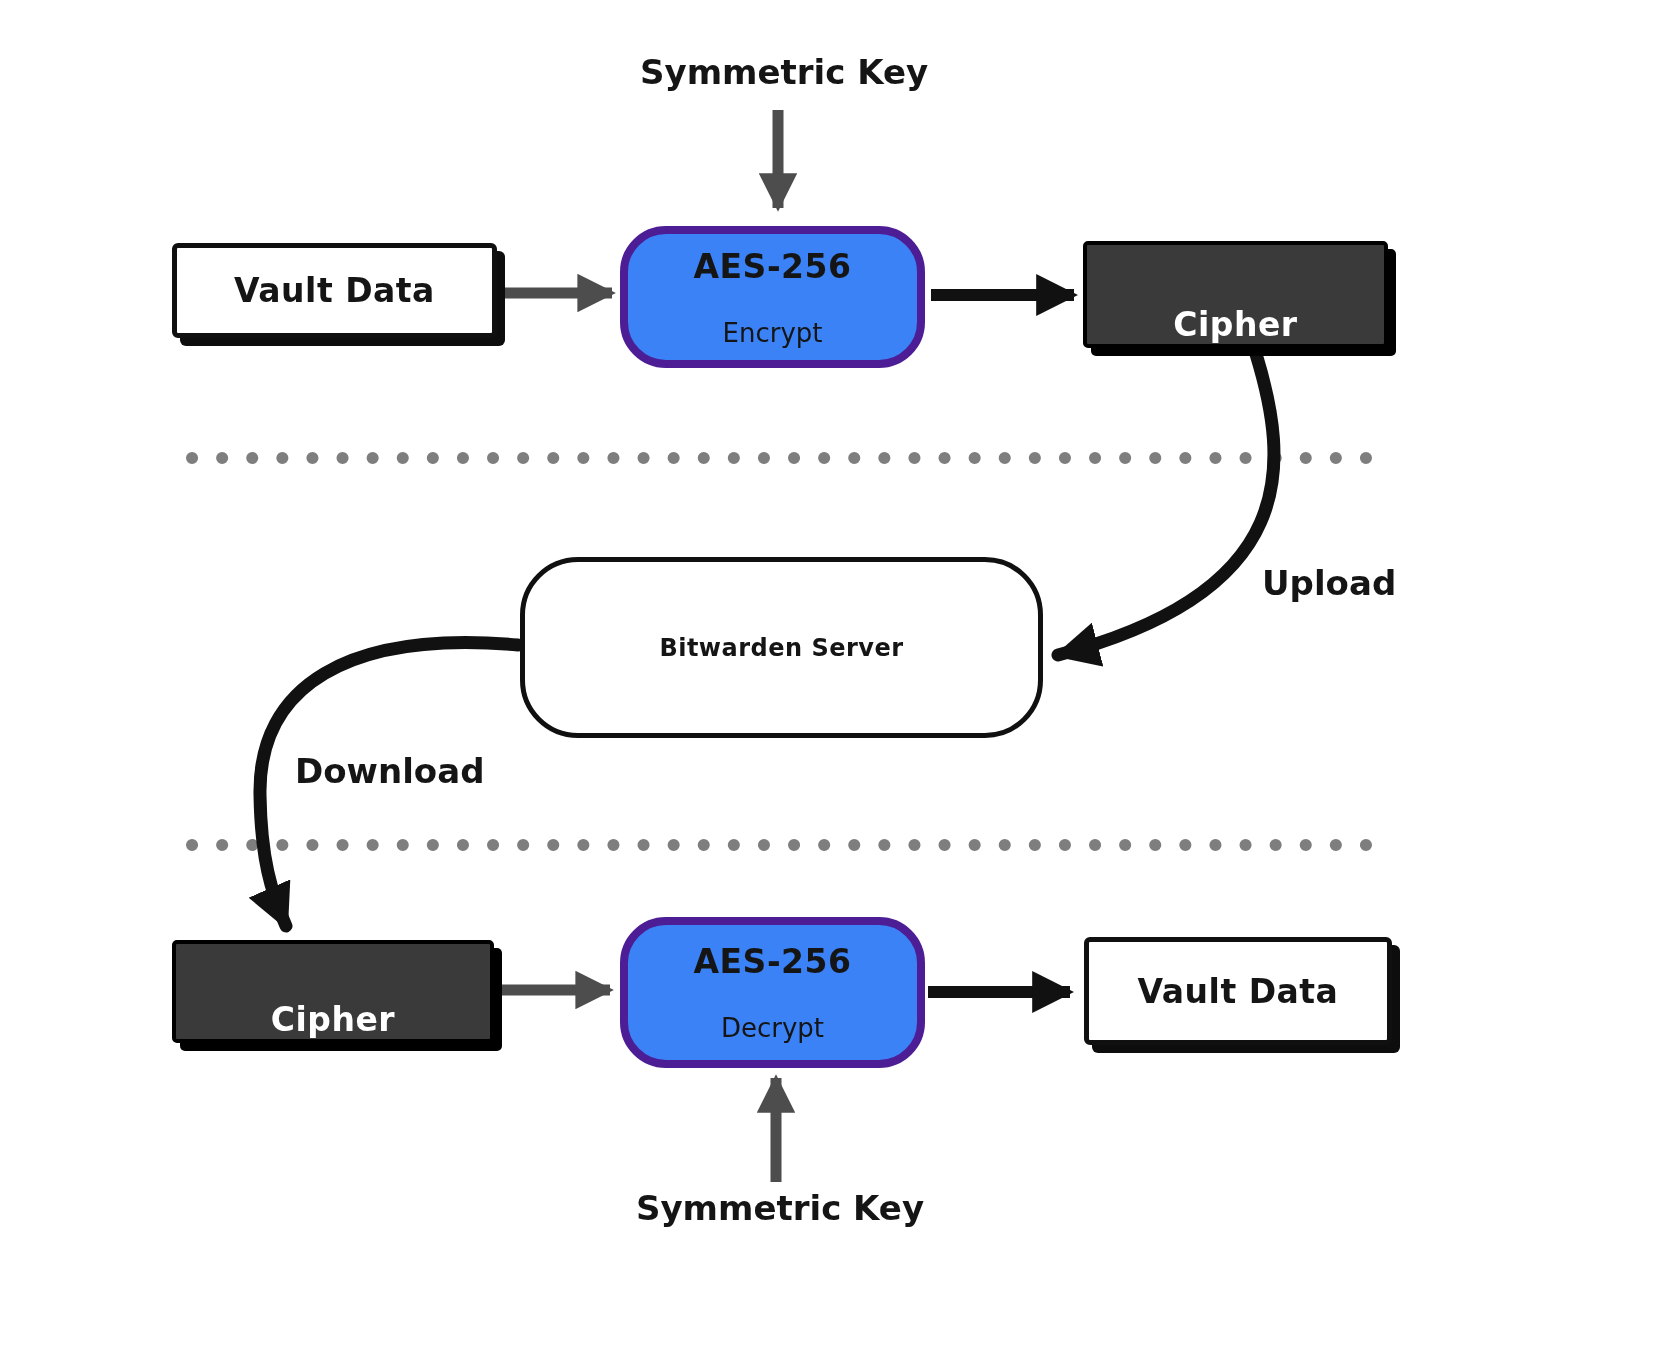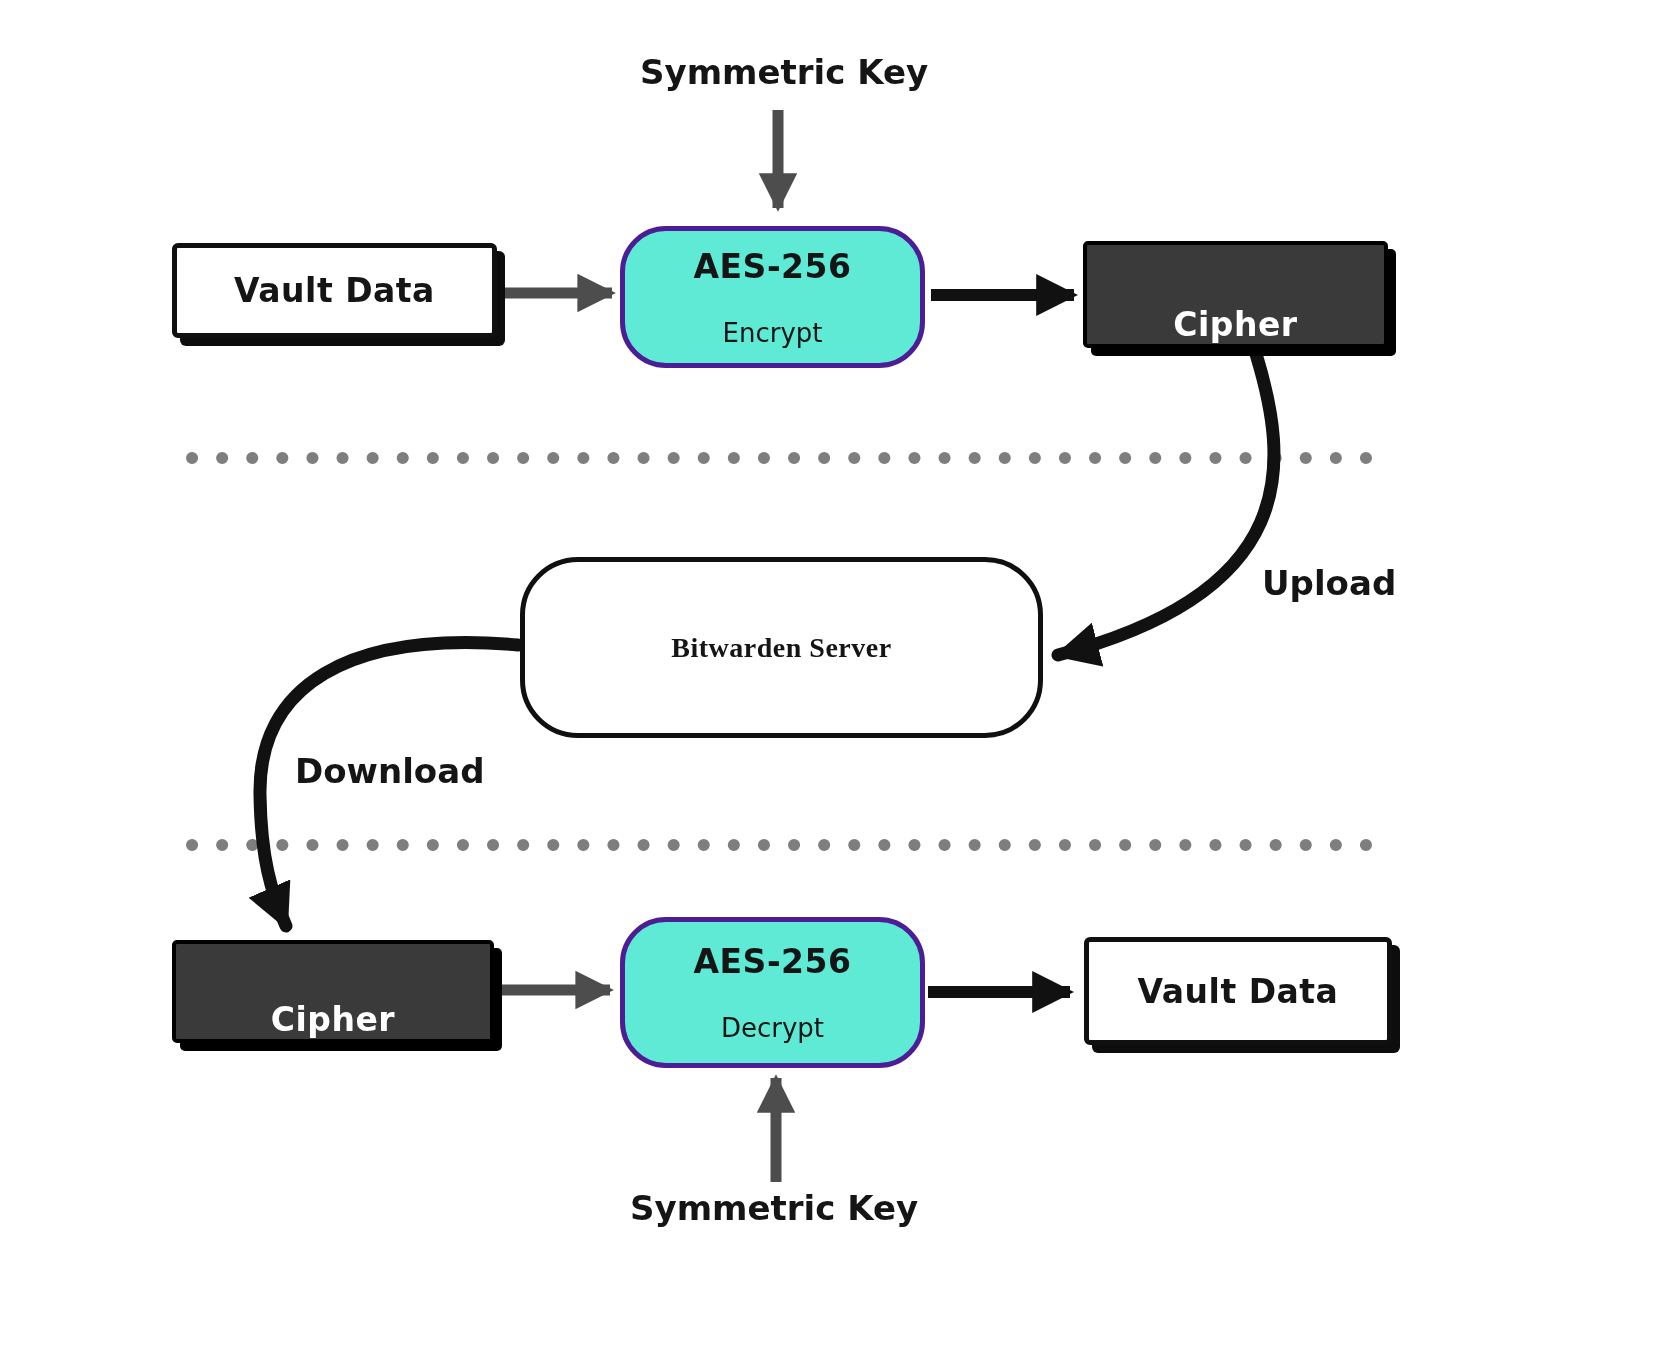--- a/index.html
+++ b/index.html
@@ -39,22 +39,22 @@
   }
   .rect-dark {
     background: #3a3a3a;
     border: 4px solid #000000;
     border-radius: 5px;
     color: #ffffff;
     box-shadow: 8px 8px 0 #000000;
     justify-content: flex-end;
   }
   .pill {
-    background: #5eead4;
-    border: 5px solid #4c1d95;
+    background: #3b82f6;
+    border: 8px solid #4c1d95;
     border-radius: 46px;
     gap: 18px;
   }
   .server {
     background: #ffffff;
     border: 5px solid #101010;
     border-radius: 58px;
   }
   .node-label {
     font-size: 33px;
@@ -66,21 +66,21 @@
     font-weight: 500;
     margin-top: 14px;
   }
   .free-label {
     position: absolute;
     font-size: 34px;
     font-weight: 600;
     color: #151515;
     white-space: nowrap;
   }
-  .center-text { text-align: left; }
+  .center-text { text-align: center; }
 </style>
 </head>
 <body>
 
 <div id="canvas">
 
   <svg id="wires" viewBox="0 0 1664 1358" xmlns="http://www.w3.org/2000/svg">
     <defs>
       <marker id="head-black" viewBox="0 0 10 10" refX="9" refY="5" markerWidth="3.5" markerHeight="3.5" orient="auto-start-reverse">
         <path d="M0,0 L10,5 L0,10 z" fill="#111111"></path>
@@ -121,21 +121,21 @@
     <div class="node-sub">Encrypt</div>
   </div>
 
   <div class="node rect-dark" style="left:1083px; top:241px; width:305px; height:107px;">
     <div class="node-label">Cipher</div>
   </div>
 
   <div class="free-label" style="left:1262px; top:563px;">Upload</div>
 
   <div class="node server" style="left:520px; top:557px; width:523px; height:181px;">
-    <div class="node-label" style="font-size:28px;font-family:Liberation Serif, serif;">Bitwarden Server</div>
+    <div class="node-label" style="font-size:24px;">Bitwarden Server</div>
   </div>
 
   <div class="free-label" style="left:295px; top:715px;margin-top:36px;">Download</div>
 
   <div class="node rect-dark" style="left:172px; top:940px; width:322px; height:103px;">
     <div class="node-label">Cipher</div>
   </div>
 
   <div class="node pill" style="left:620px; top:917px; width:305px; height:151px;">
     <div class="node-label">AES-256</div>

